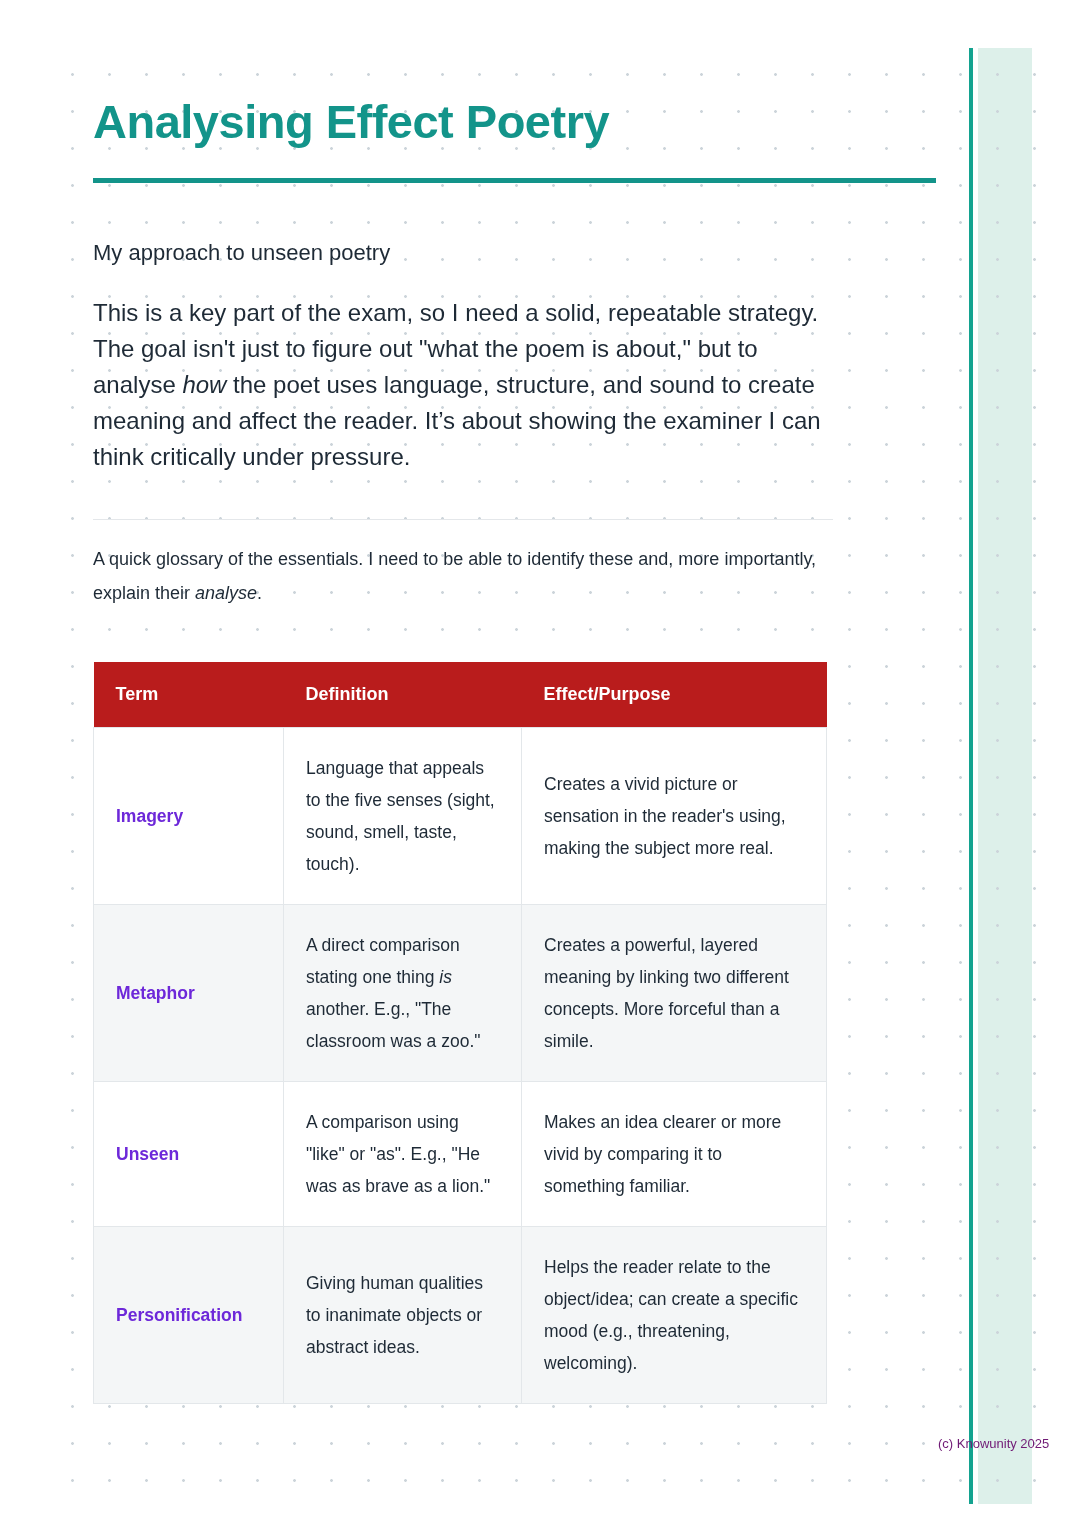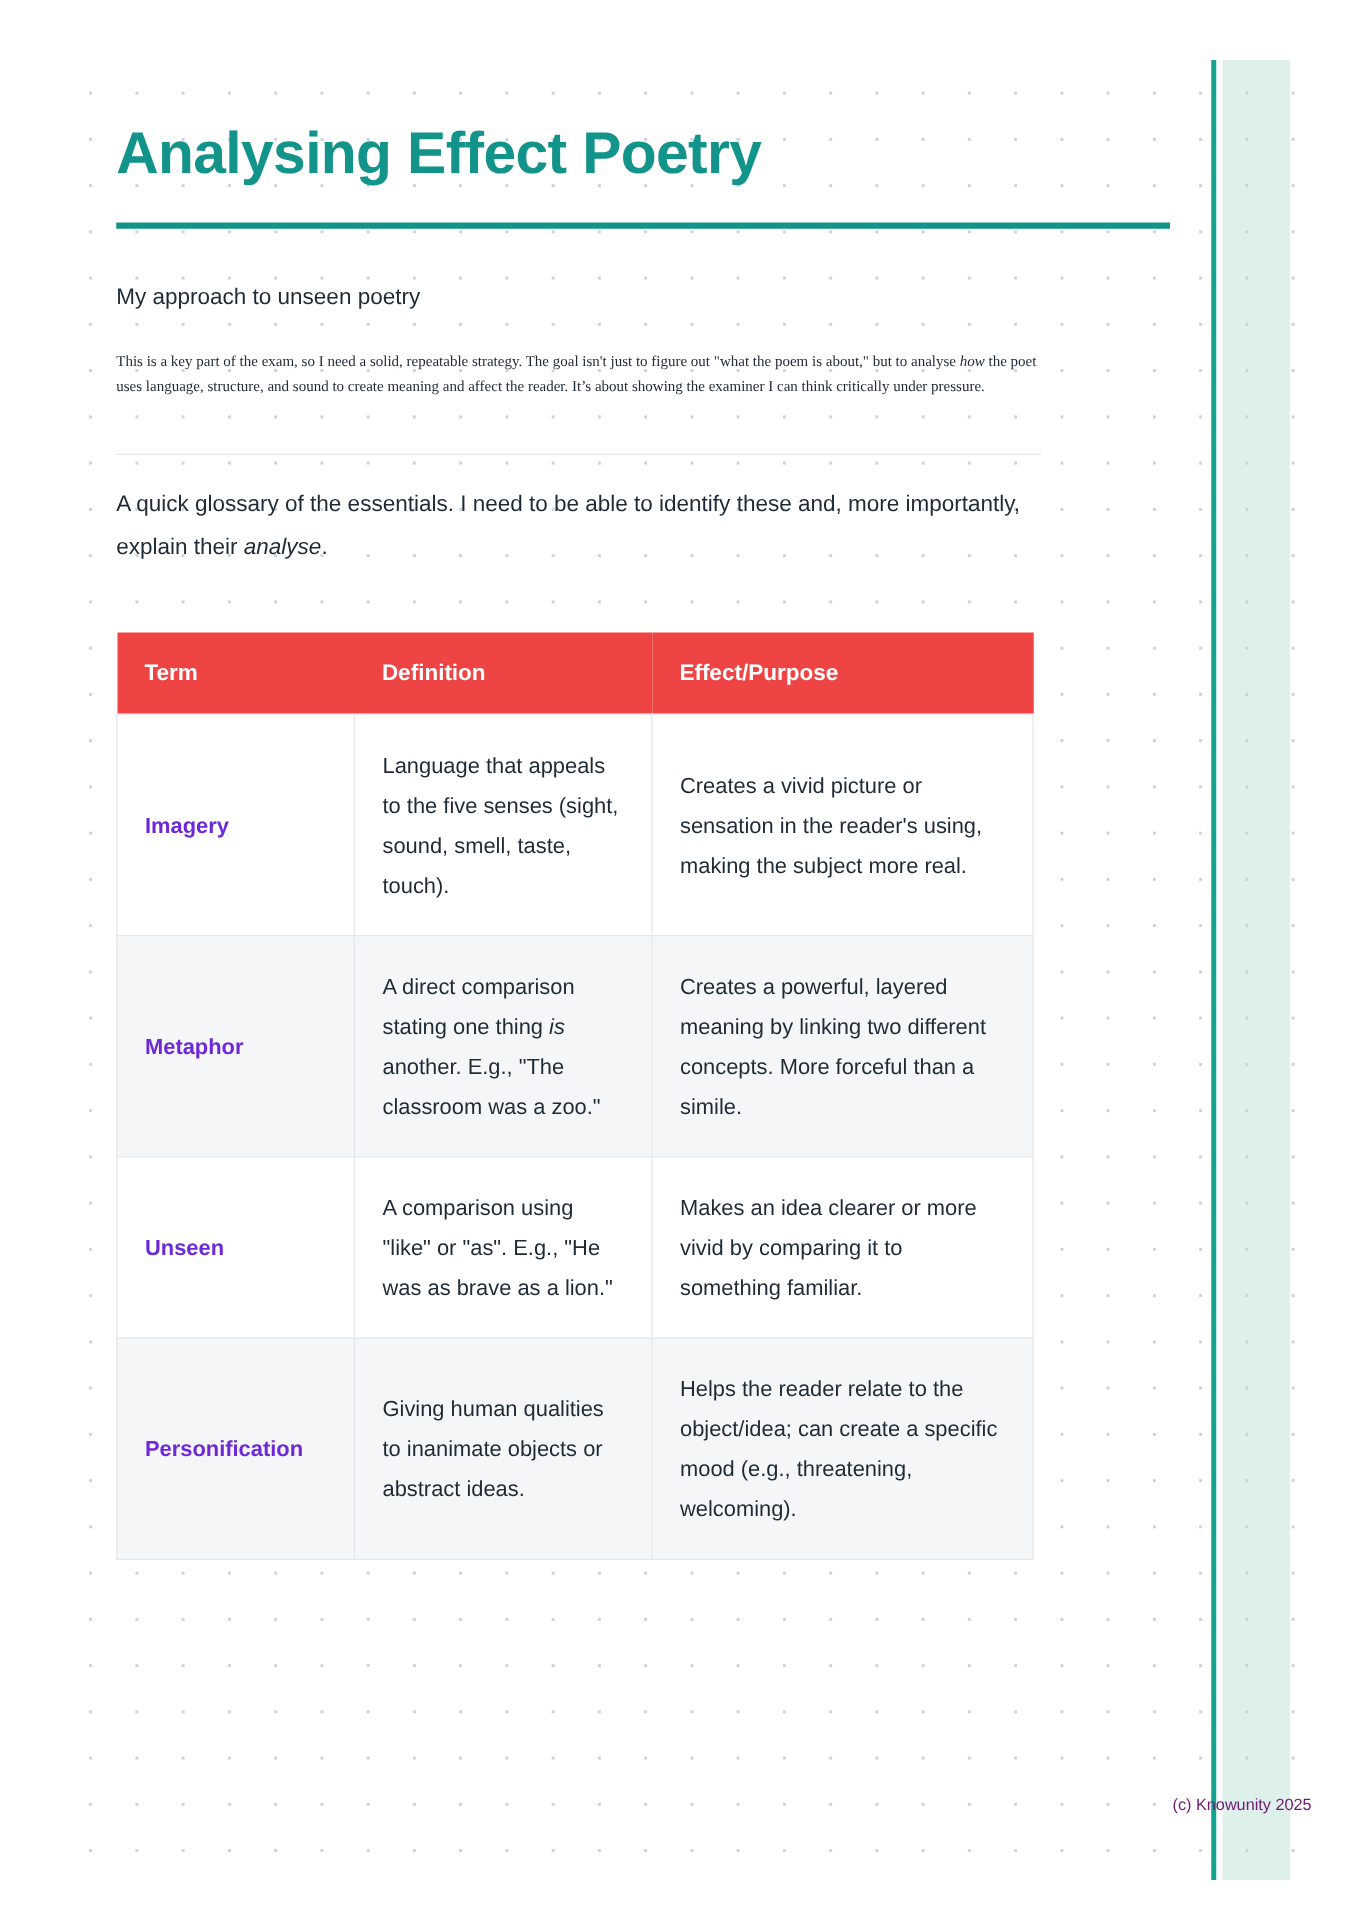--- a/index.html
+++ b/index.html
@@ -50,31 +50,30 @@
     color: #13948a;
   }
   .title-rule {
     margin-top: 30px;
     width: 843px;
     height: 5px;
     background: #13948a;
     border: none;
   }
   p.intro {
-    margin-top: 38px;
-    font-size: 18px;
+    margin-top: 54px;
+    font-size: 22px;
     line-height: 32px;
     max-width: 740px;
   }
   p.para {
     margin-top: 26px;
-    font-size: 12px;
-    line-height: 20px;
+    font-size: 24px;
+    line-height: 36px;
     max-width: 740px;
-    font-family: Liberation Serif, serif;
   }
   p.para em, .def em { font-style: italic; }
   hr.divider {
     margin-top: 44px;
     border: none;
     border-top: 1px solid #e4e7ea;
     width: 740px;
   }
   h2.section-heading {
     margin-top: 42px;
@@ -92,21 +91,21 @@
     margin-top: 52px;
     border-collapse: collapse;
     width: 733px;
     table-layout: fixed;
     background: #ffffff;
   }
   table.terms col.c-term { width: 190px; }
   table.terms col.c-def  { width: 238px; }
   table.terms col.c-eff  { width: 305px; }
   table.terms th {
-    background: #ef4444;
+    background: #b91c1c;
     color: #ffffff;
     font-size: 18px;
     font-weight: 700;
     text-align: left;
     padding: 22px 22px;
   }
   table.terms td {
     border: 1px solid #e3e7ea;
     padding: 24px 22px;
     font-size: 17.5px;

